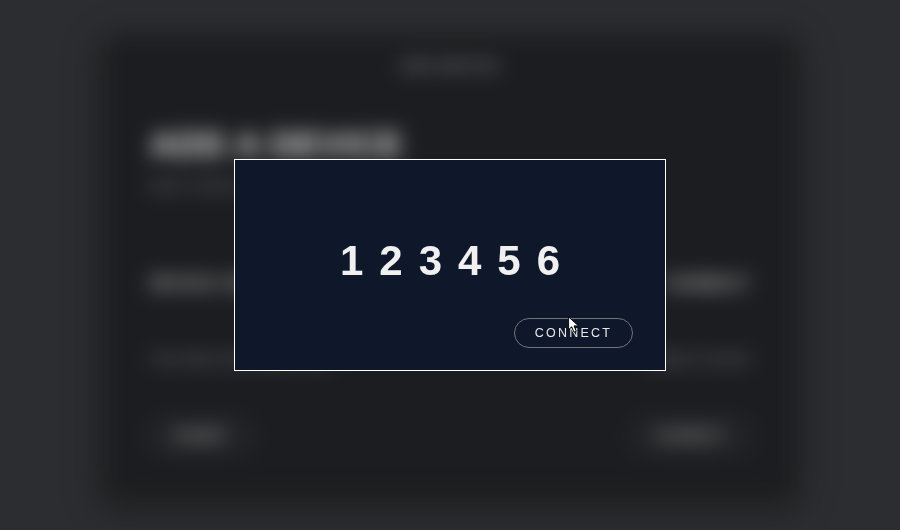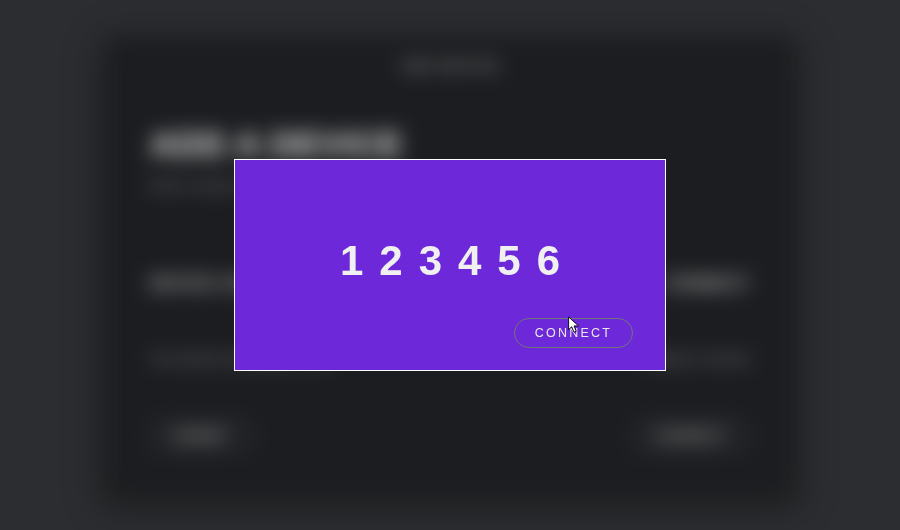--- a/index.html
+++ b/index.html
@@ -56,21 +56,21 @@
     .bg-col-right {
       text-align:right;
     }
 
     
     .modal {
       position:absolute;
       left:234px; top:159px;
       width:432px; height:212px;
       border:1.5px solid #ffffff;
-      background:#6d28d9;
+      background:#0f172a;
       display:flex; flex-direction:column;
       align-items:center; justify-content:center;
       z-index:10;
     }
     .code {
       font-size:42px; font-weight:600; color:#f0f0f0;
       letter-spacing:16px;
       margin-left:16px; 
       margin-top:-8px;
     }

